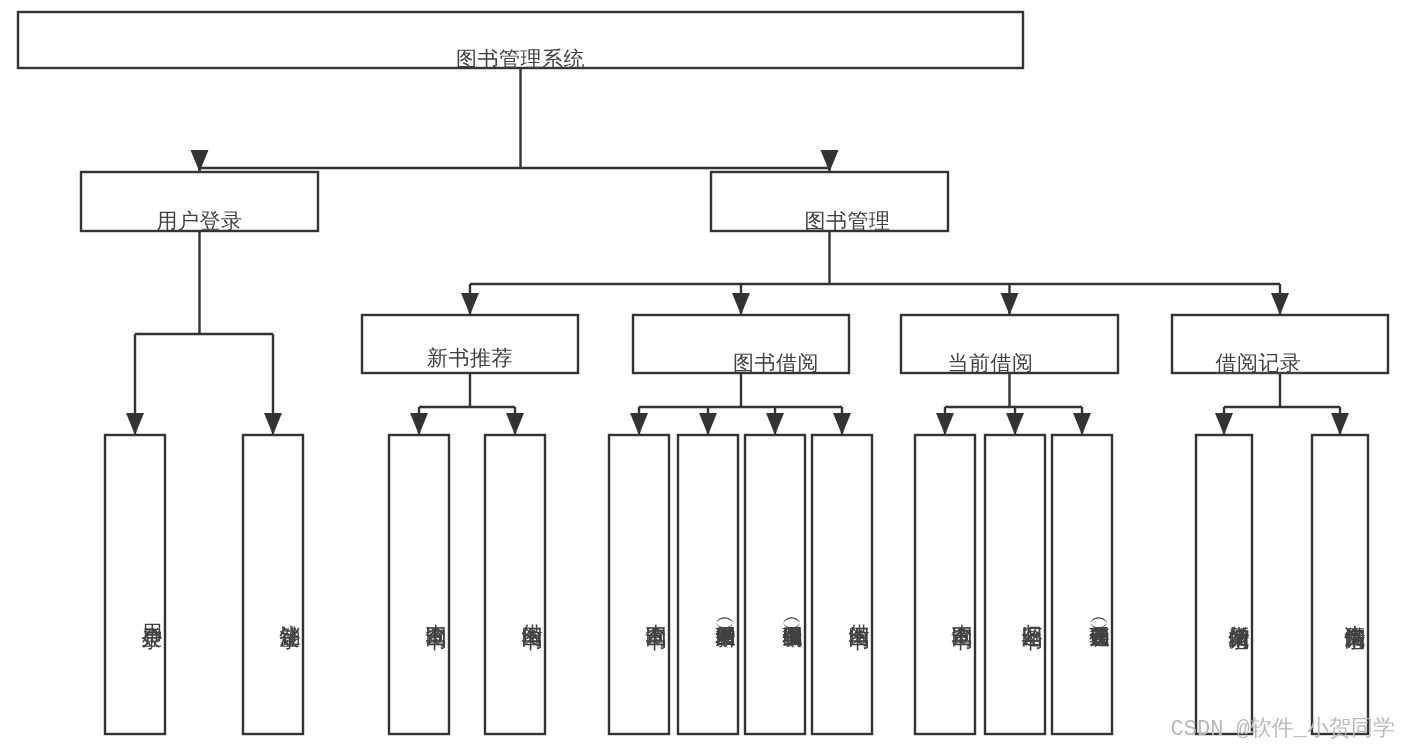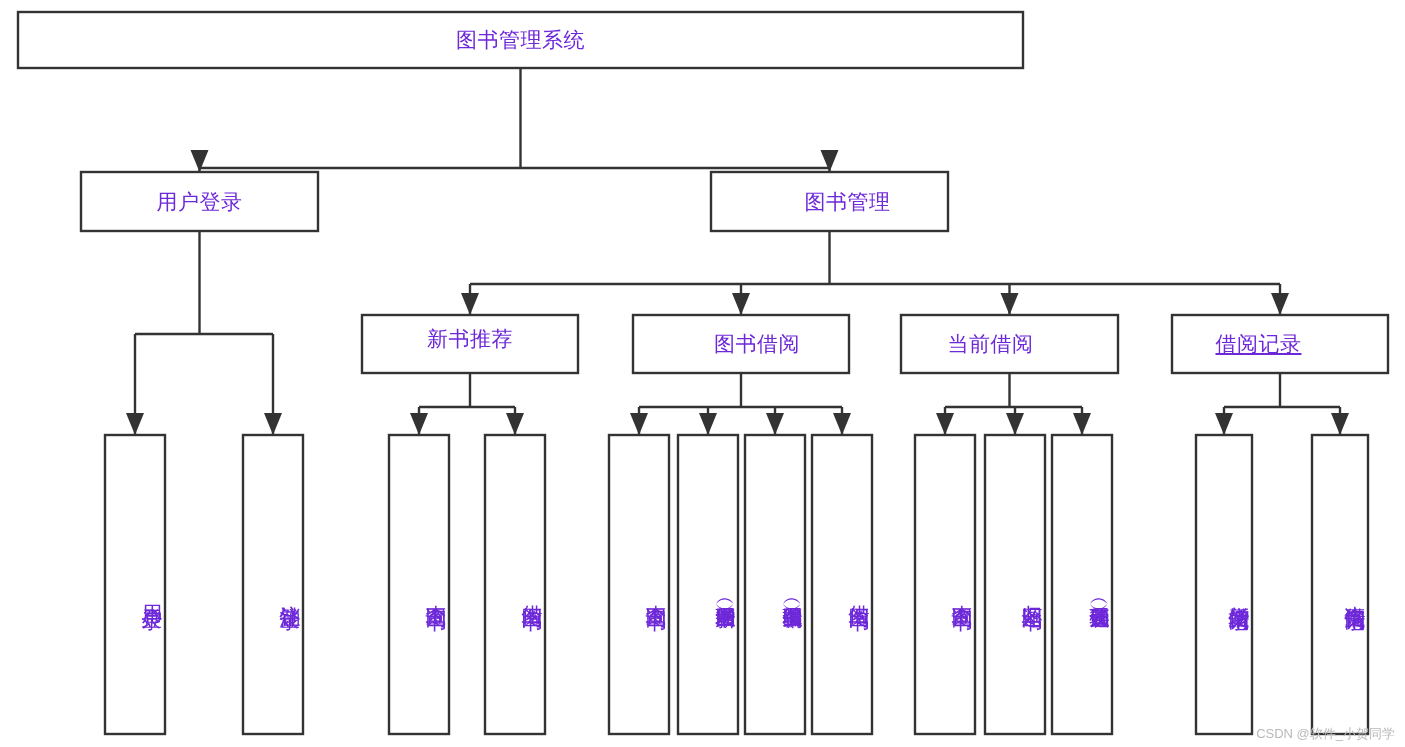--- a/index.html
+++ b/index.html
@@ -39,23 +39,24 @@
   .arrow-head {
     fill: #333333;
     stroke: none;
   }
   .node-label {
     position: absolute;
     display: flex;
     align-items: center;
     justify-content: center;
     text-align: center;
-    color: #6d28d9;
+    color: #404040;
     font-family: "Liberation Sans", "DejaVu Sans", sans-serif;
     pointer-events: none;
+    margin-top: 19px;
   }
   .node-label.horiz {
     font-size: 21px;
     line-height: 1.2;
     letter-spacing: 0.5px;
   }
   .node-label.vert {
     writing-mode: vertical-rl;
     text-orientation: upright;
     font-size: 21px;
@@ -63,23 +64,23 @@
     letter-spacing: 2px;
     align-items: flex-start;
     justify-content: center;
     padding-top: 14px;
     box-sizing: border-box;
   }
   .watermark {
     position: absolute;
     right: 10px;
     bottom: 4px;
-    font-size: 13px;
+    font-size: 22px;
     color: #b9b9b9;
-    font-family: Liberation Sans, sans-serif;
+    font-family: Liberation Mono, monospace;
     white-space: nowrap;
   }
 </style>
 </head>
 <body>
 
 <div id="diagram-root">
 
   <svg id="tree-svg" viewBox="0 0 1405 747">
     <g id="boxes-layer">
@@ -158,21 +159,21 @@
         <path d="M 1340 407 L 1340 434" class="connector"></path>
         <polygon points="1331,413 1349,413 1340,435" class="arrow-head"></polygon>
       </g>
   </svg>
 
   <div id="labels-layer">
       <div class="node-label horiz" style="left: 18px; top: 12px; width: 1005px; height: 56px;">图书管理系统</div>
       <div class="node-label horiz" style="left: 81px; top: 172px; width: 237px; height: 59px;">用户登录</div>
       <div class="node-label horiz" style="left: 711px; top: 172px; width: 273px; height: 59px;">图书管理</div>
       <div class="node-label horiz" style="left: 362px; top: 315px; width: 216px; height: 48px;">新书推荐</div>
-      <div class="node-label horiz" style="left: 649px; top: 315px; width: 216px; height: 58px;">图书借阅</div>
+      <div class="node-label horiz" style="left: 668px; top: 315px; width: 216px; height: 58px;">图书借阅</div>
       <div class="node-label horiz" style="left: 901px; top: 315px; width: 179px; height: 58px;">当前借阅</div>
       <div class="node-label horiz" style="left: 1172px; top: 315px; width: 173px; height: 58px; text-decoration: underline;">借阅记录</div>
       <div class="node-label vert" style="left: 105px; top: 435px; width: 60px; height: 299px;">用户登录</div>
       <div class="node-label vert" style="left: 243px; top: 435px; width: 60px; height: 299px;">注销登录</div>
       <div class="node-label vert" style="left: 389px; top: 435px; width: 60px; height: 299px;">查询图书</div>
       <div class="node-label vert" style="left: 485px; top: 435px; width: 60px; height: 299px;">借阅图书</div>
       <div class="node-label vert" style="left: 609px; top: 435px; width: 60px; height: 299px;">查询图书</div>
       <div class="node-label vert" style="left: 678px; top: 435px; width: 60px; height: 299px; font-size: 20px; letter-spacing: 0px;">新增图书（管理员）</div>
       <div class="node-label vert" style="left: 745px; top: 435px; width: 60px; height: 299px; font-size: 20px; letter-spacing: 0px;">编辑图书（管理员）</div>
       <div class="node-label vert" style="left: 812px; top: 435px; width: 60px; height: 299px;">借阅图书</div>

